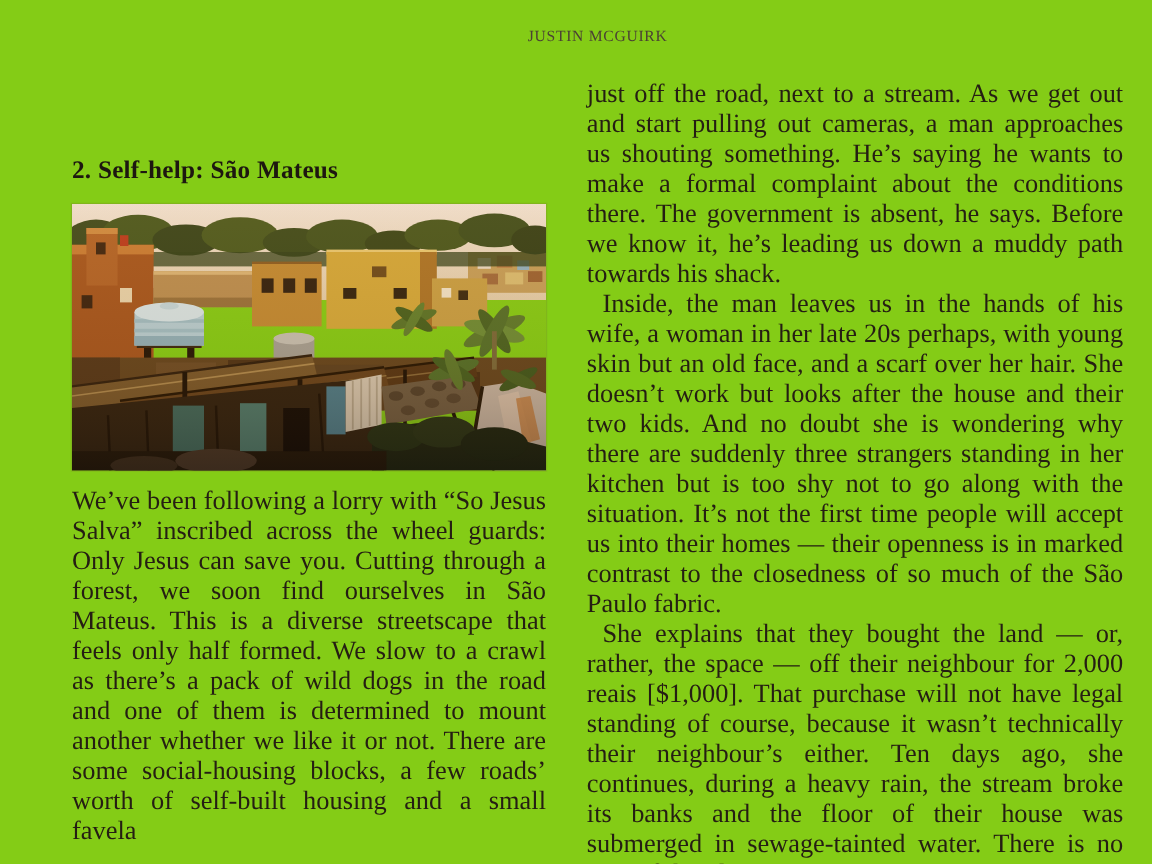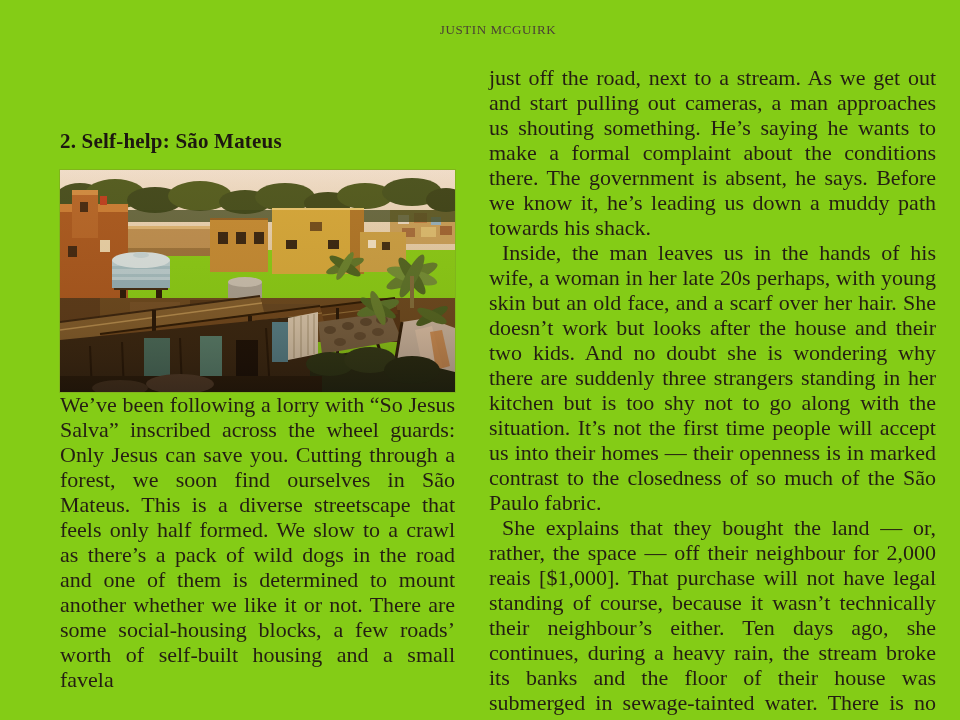--- a/index.html
+++ b/index.html
@@ -76,20 +76,21 @@
     color: #2a2316;
   }
   p.body {
     margin: 0;
     font-size: 22px;
     line-height: 25px;
     text-align: justify;
     color: #251e13;
   }
   .col-left p.body {
+    margin-top: 12px;
   }
   p.indent {
     text-indent: 13px;
   }
 </style>
 </head>
 <body>
 
 <div class="page">
 

